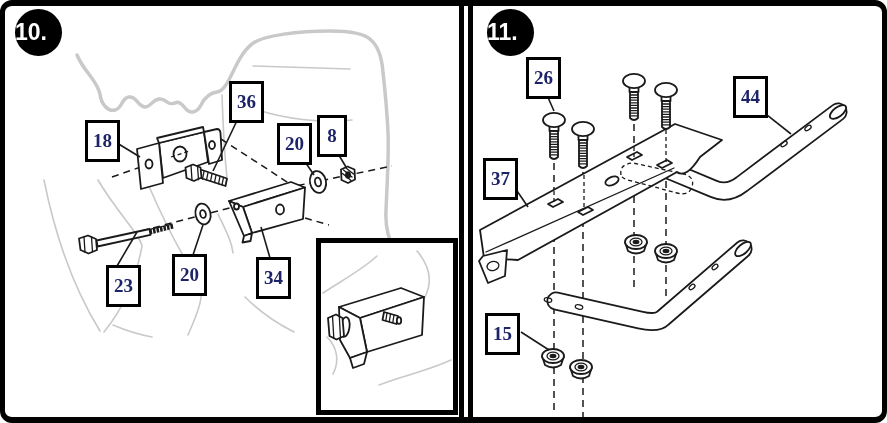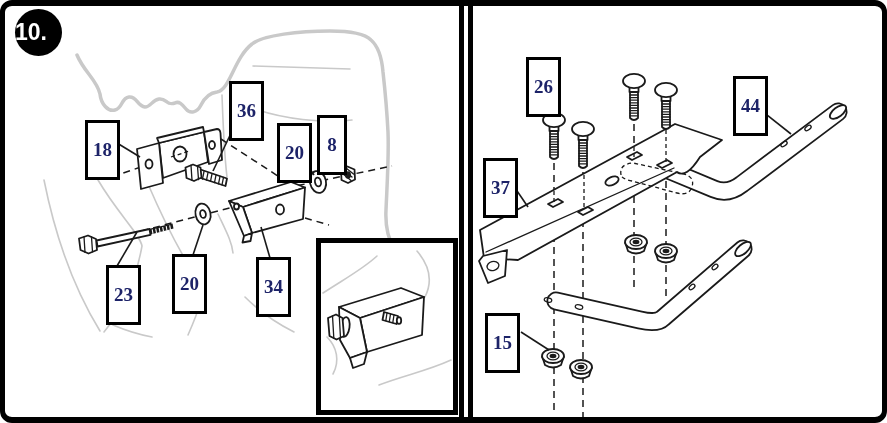--- a/index.html
+++ b/index.html
@@ -14,21 +14,21 @@
   .divider{position:absolute;top:0;bottom:0;left:459px;width:14px;z-index:4;
          background:linear-gradient(to right,#000 0 5px,#fff 5px 9px,#000 9px 14px)}
   svg.draw{position:absolute;top:0}
   #svgL{left:0;width:459px;height:423px}
   #svgR{left:470px;width:412px;height:423px}
   .inset{position:absolute;left:316px;top:238px;width:142px;height:177px;
          border:5px solid #000;background:#fff;z-index:3;box-sizing:border-box}
   .inset svg{width:100%;height:100%;display:block}
   .callout{position:absolute;z-index:6;background:#fff;border:3px solid #000;
            color:var(--callout-text);font:bold 19px/20px "Liberation Serif",serif;
-           padding:17px 5px;min-width:14px;text-align:center}
+           padding:8px 5px;min-width:14px;text-align:center}
   .badge{position:absolute;z-index:6;width:47px;height:47px;border-radius:50%;
          background:var(--badge-bg);color:var(--badge-text);text-align:left;
          font:bold 23px/47px "Liberation Sans",sans-serif}
   
   .ln  {fill:none;stroke:var(--line);stroke-width:1.8;stroke-linejoin:round;stroke-linecap:round}
   .ln2 {fill:none;stroke:var(--line);stroke-width:1.3;stroke-linejoin:round;stroke-linecap:round}
   .fw  {fill:#fff;stroke:var(--line);stroke-width:1.8;stroke-linejoin:round}
   .dk  {fill:var(--line);stroke:none}
   .dsh {fill:none;stroke:var(--line);stroke-width:1.5;stroke-dasharray:7 5}
   .dsh2{fill:none;stroke:var(--line);stroke-width:1.3;stroke-dasharray:4 3}
@@ -228,20 +228,21 @@
 
     <g class="ldr">
       <path d="M73,86 L84,111"></path>
       <path d="M282,103 L321,134"></path>
       <path d="M43,185 L58,207"></path>
       <path d="M51,332 L79,350"></path>
     </g>
   </svg>
 
   <div class="badge" style="left:15px;top:9px">10.</div>
+  <div class="badge" style="left:487px;top:9px">11.</div>
 
   <div class="callout" style="left:85px;top:120px">18</div>
   <div class="callout" style="left:229px;top:81px">36</div>
   <div class="callout" style="left:277px;top:123px">20</div>
   <div class="callout" style="left:317px;top:115px">8</div>
   <div class="callout" style="left:106px;top:265px">23</div>
   <div class="callout" style="left:172px;top:254px">20</div>
   <div class="callout" style="left:256px;top:257px">34</div>
 
   <div class="callout" style="left:526px;top:57px">26</div>

